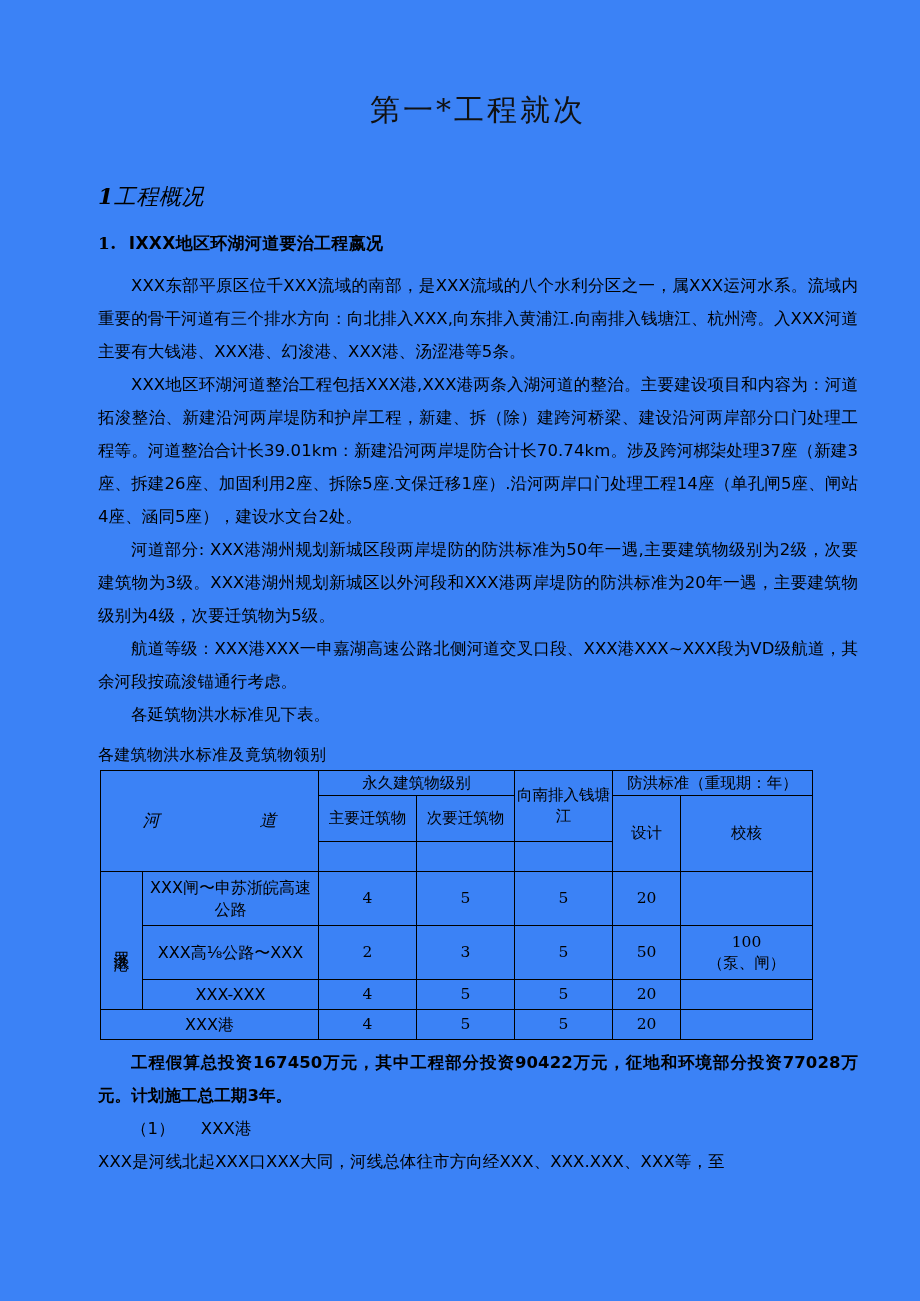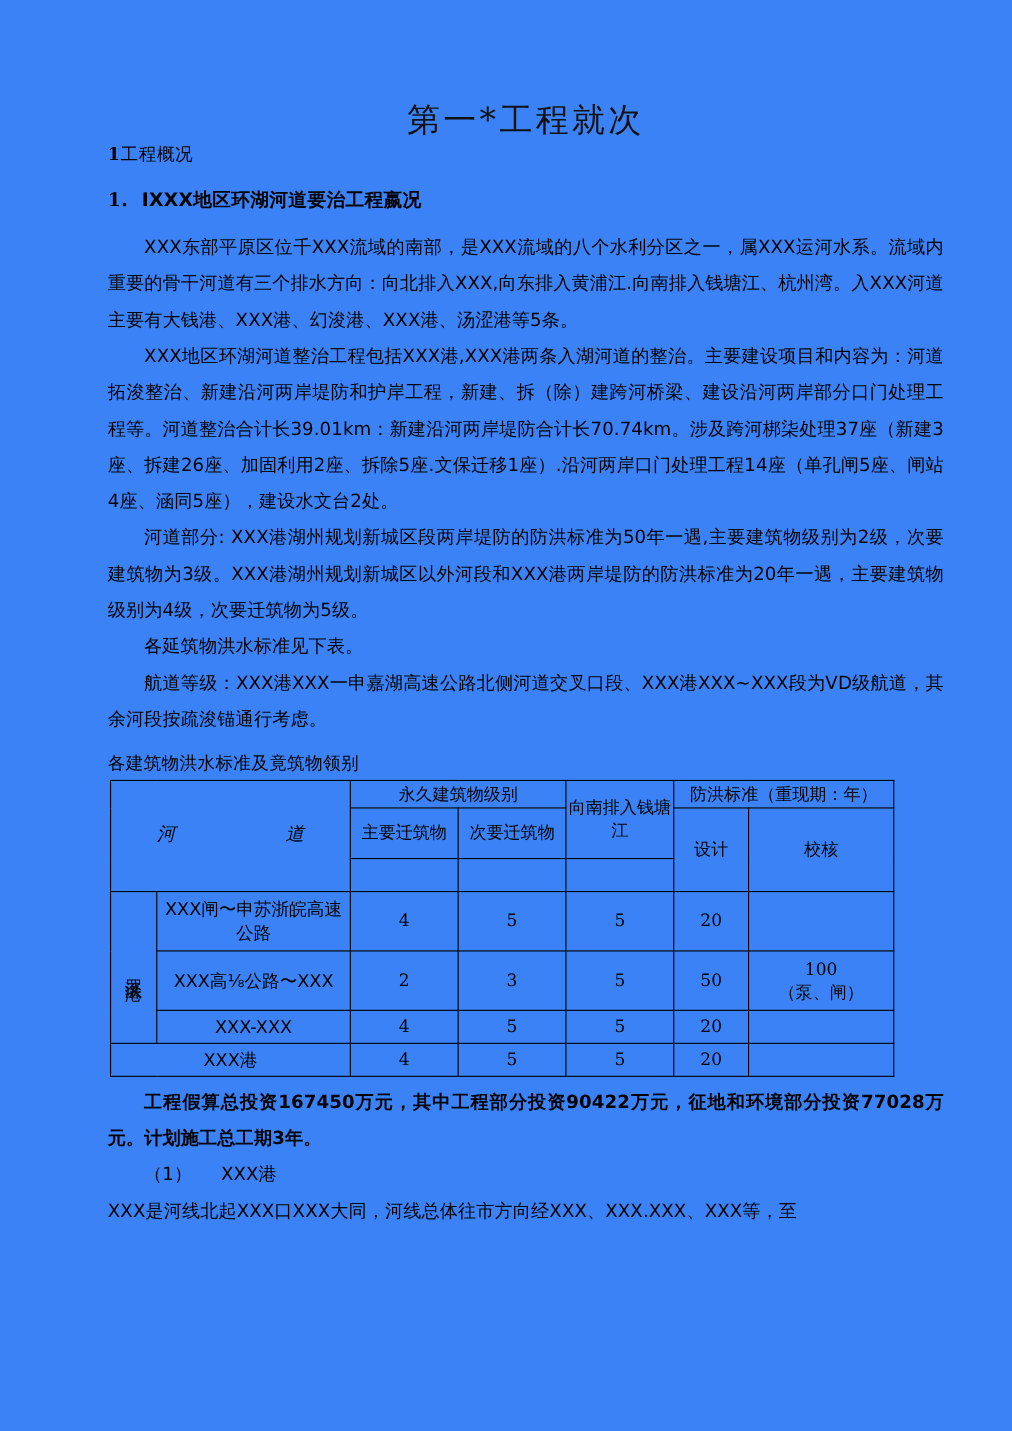--- a/index.html
+++ b/index.html
@@ -35,23 +35,25 @@
     letter-spacing: 3px;
     margin-top: 92px;
     margin-bottom: 0;
     line-height: 1.2;
     color: #111;
   }
 
   
   .h-level1 {
     font-family: "DejaVu Serif", "Liberation Serif", serif;
-    font-size: 16px;
+    font-size: 22px;
+    margin-top: 52px;
     letter-spacing: 0.5px;
     line-height: 1.5;
+    font-style: italic;
   }
   .h-level1 .numlead {
     font-weight: bold;
     font-family: "DejaVu Serif", "Liberation Serif", serif;
   }
   .h-level2 {
     font-family: "DejaVu Sans", "Liberation Sans", sans-serif;
     font-size: 17px;
     font-weight: bold;
     margin-top: 18px;
@@ -160,22 +162,22 @@
     </div>
 
     <div class="h-level2">
       <span class="lead">1.</span>&nbsp;&nbsp;<span>IXXX地区环湖河道要治工程嬴况</span>
     </div>
 
     <div class="para-group">
       <p class="para indent">XXX东部平原区位千XXX流域的南部，是XXX流域的八个水利分区之一，属XXX运河水系。流域内重要的骨干河道有三个排水方向：向北排入XXX,向东排入黄浦江.向南排入钱塘江、杭州湾。入XXX河道主要有大钱港、XXX港、幻浚港、XXX港、汤涩港等5条。</p>
       <p class="para indent">XXX地区环湖河道整治工程包括XXX港,XXX港两条入湖河道的整治。主要建设项目和内容为：河道拓浚整治、新建沿河两岸堤防和护岸工程，新建、拆（除）建跨河桥梁、建设沿河两岸部分口门处理工程等。河道整治合计长39.01km：新建沿河两岸堤防合计长70.74km。涉及跨河梆柒处理37座（新建3座、拆建26座、加固利用2座、拆除5座.文保迁移1座）.沿河两岸口门处理工程14座（单孔闸5座、闸站4座、涵同5座），建设水文台2处。</p>
       <p class="para indent">河道部分: XXX港湖州规划新城区段两岸堤防的防洪标准为50年一遇,主要建筑物级别为2级，次要建筑物为3级。XXX港湖州规划新城区以外河段和XXX港两岸堤防的防洪标准为20年一遇，主要建筑物级别为4级，次要迁筑物为5级。</p>
+      <p class="para indent">航道等级：XXX港XXX一申嘉湖高速公路北侧河道交叉口段、XXX港XXX~XXX段为VD级航道，其余河段按疏浚锚通行考虑。</p>
       <p class="para indent">各延筑物洪水标准见下表。</p>
-      <p class="para indent">航道等级：XXX港XXX一申嘉湖高速公路北侧河道交叉口段、XXX港XXX~XXX段为VD级航道，其余河段按疏浚锚通行考虑。</p>
     </div>
 
     <div class="tbl-caption">各建筑物洪水标准及竟筑物领别</div>
 
     <table class="flood">
       <colgroup>
         <col style="width:42px">
         <col style="width:176px">
         <col style="width:98px">
         <col style="width:98px">

